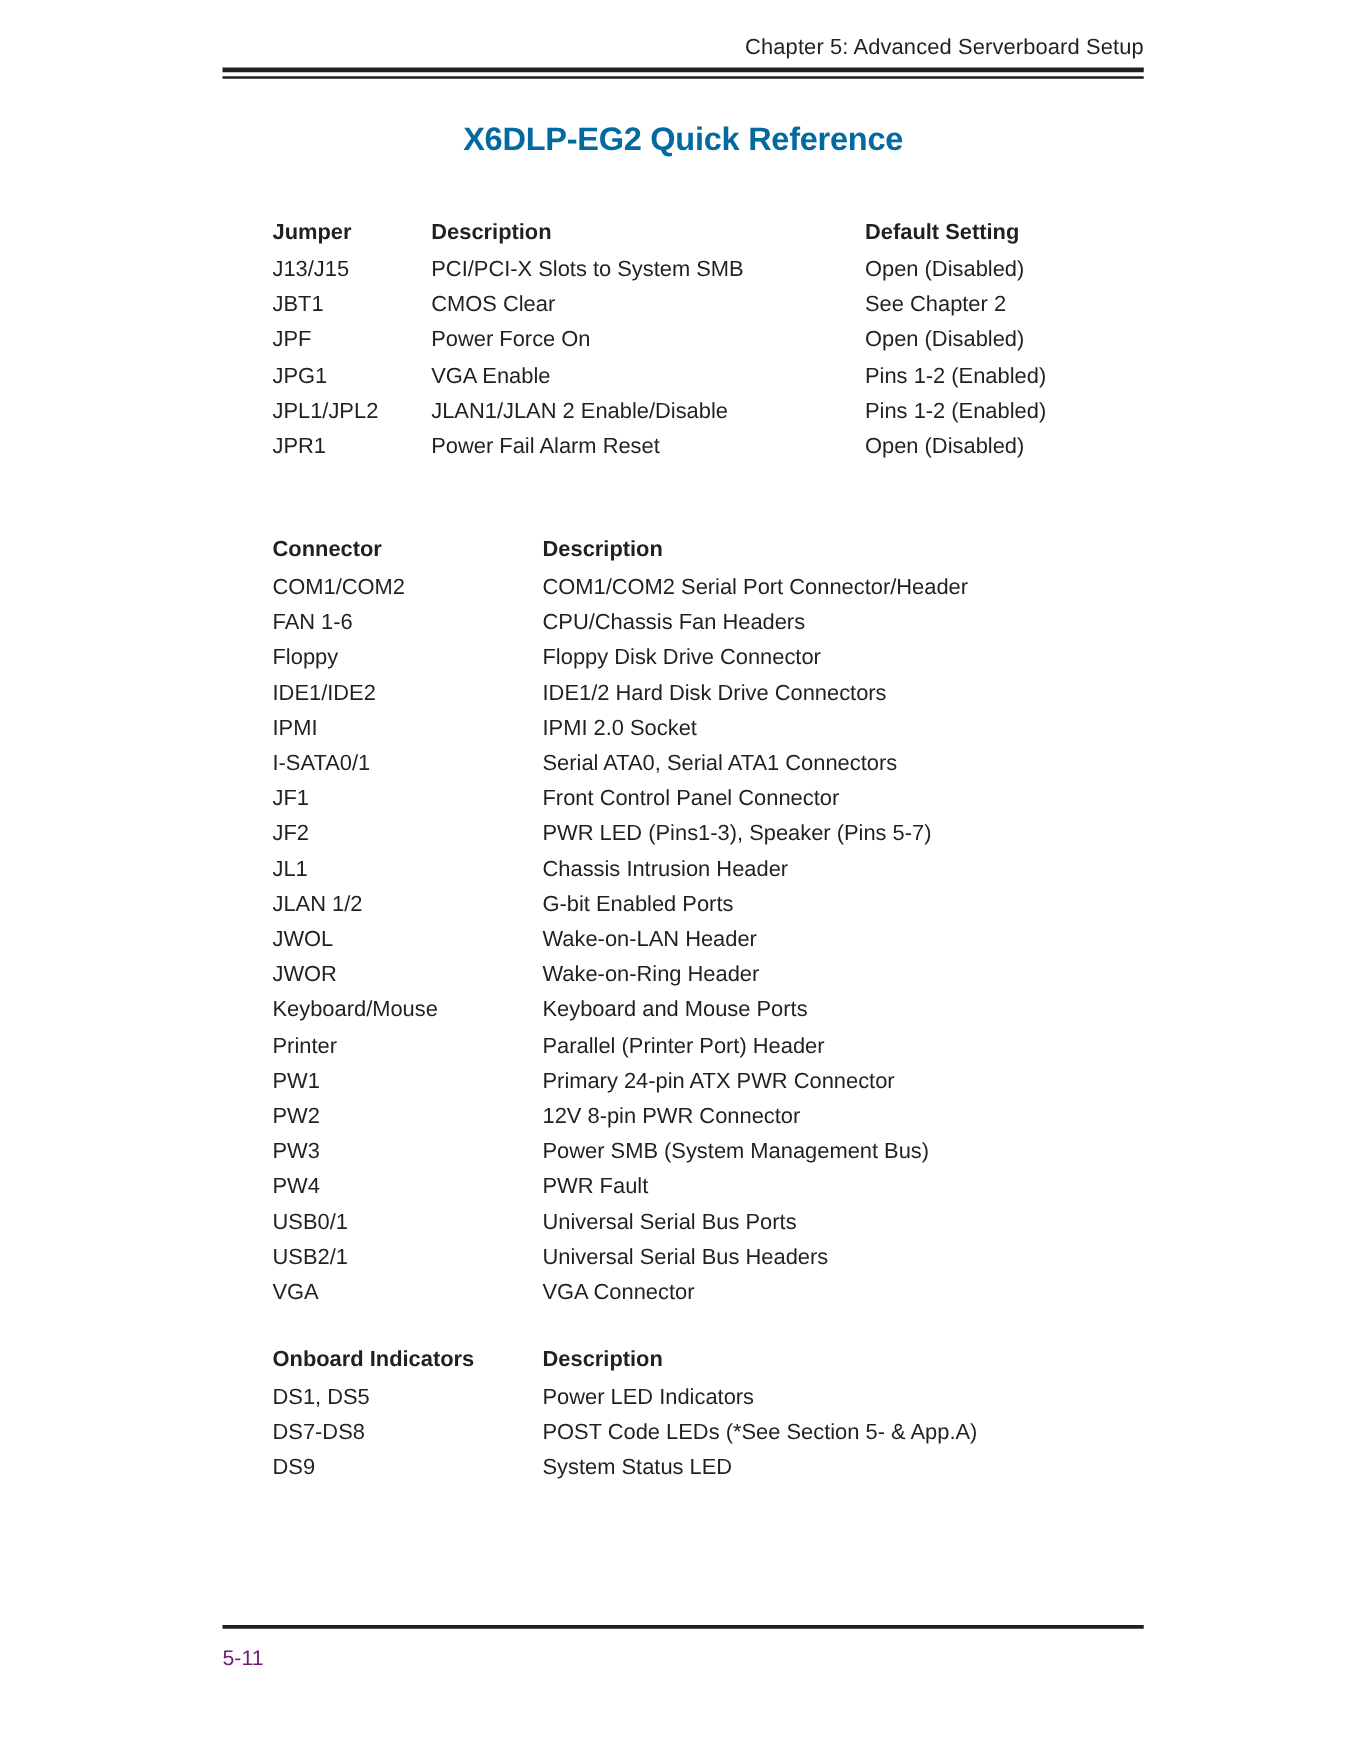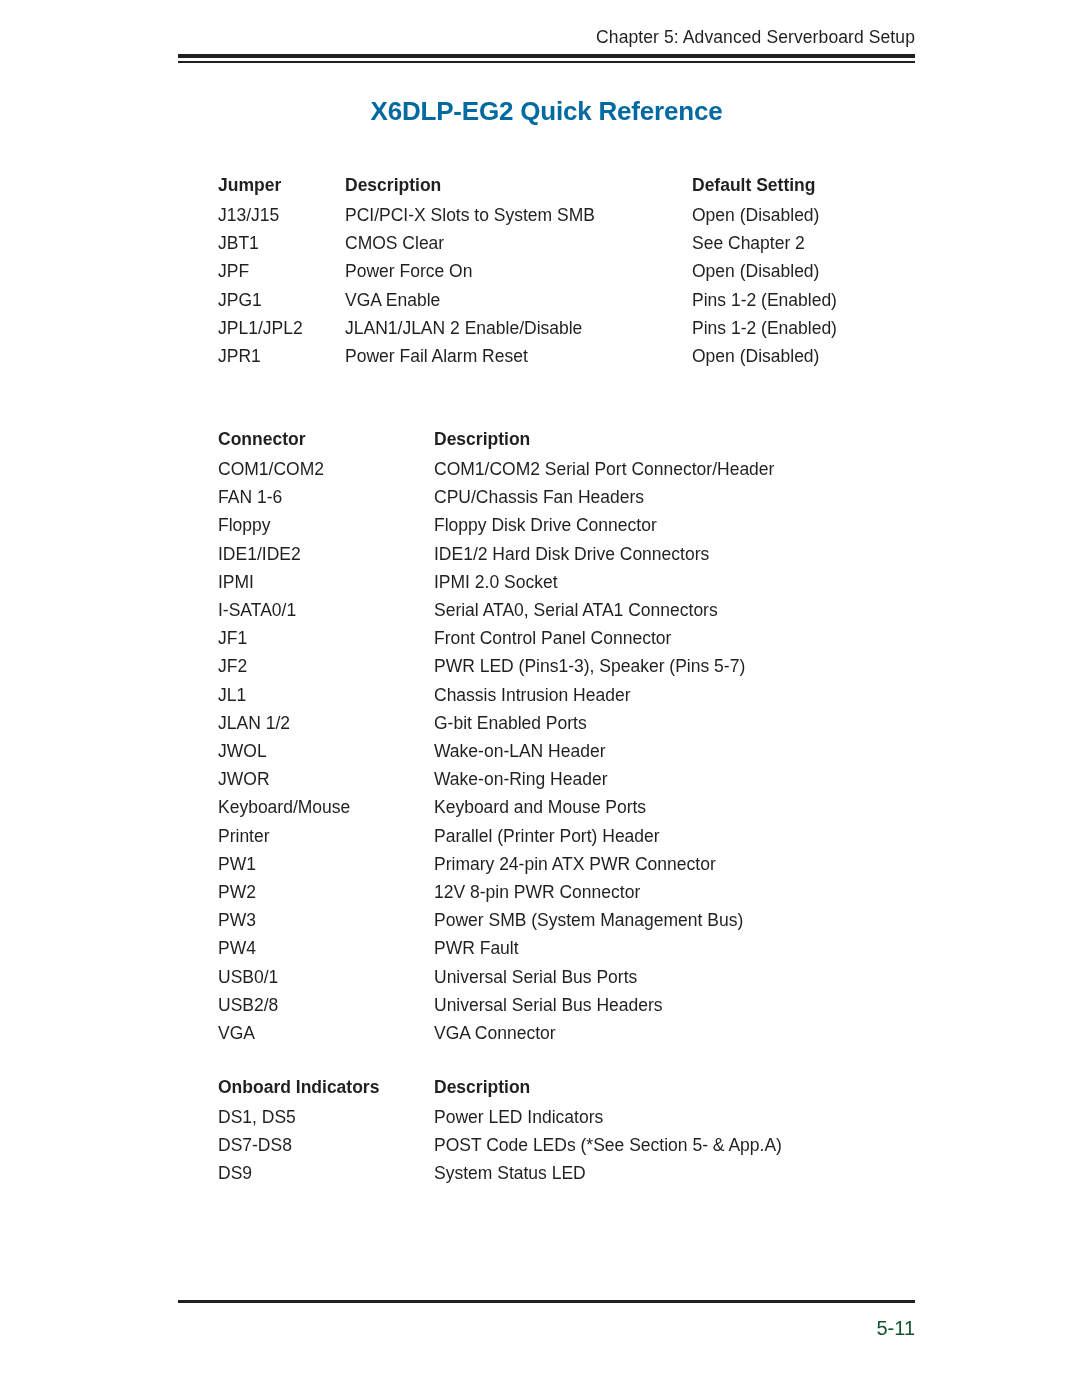--- a/index.html
+++ b/index.html
@@ -111,23 +111,23 @@
     left: 178px;
     top: 1300px;
     width: 737px;
   }
   .footer .rule-foot {
     height: 3px;
     background: #231f20;
   }
   .footer-page {
     margin-top: 14px;
-    text-align: right;
-    font-size: 20px;
-    color: #14532d;
+    text-align: left;
+    font-size: 17px;
+    color: #701a75;
   }
 </style>
 </head>
 <body>
 
 <div class="page">
 
   <div class="header">
     <div class="header-text">Chapter 5: Advanced Serverboard Setup</div>
     <div class="rule-thick"></div>
@@ -253,21 +253,21 @@
       </tr>
       <tr>
         <td class="c1">PW4</td>
         <td class="c2">PWR Fault</td>
       </tr>
       <tr>
         <td class="c1">USB0/1</td>
         <td class="c2">Universal Serial Bus Ports</td>
       </tr>
       <tr>
-        <td class="c1">USB2/8</td>
+        <td class="c1">USB2/1</td>
         <td class="c2">Universal Serial Bus Headers</td>
       </tr>
       <tr>
         <td class="c1">VGA</td>
         <td class="c2">VGA Connector</td>
       </tr>
     </tbody>
   </table>
 
   <table class="tbl" id="indicators-table">

